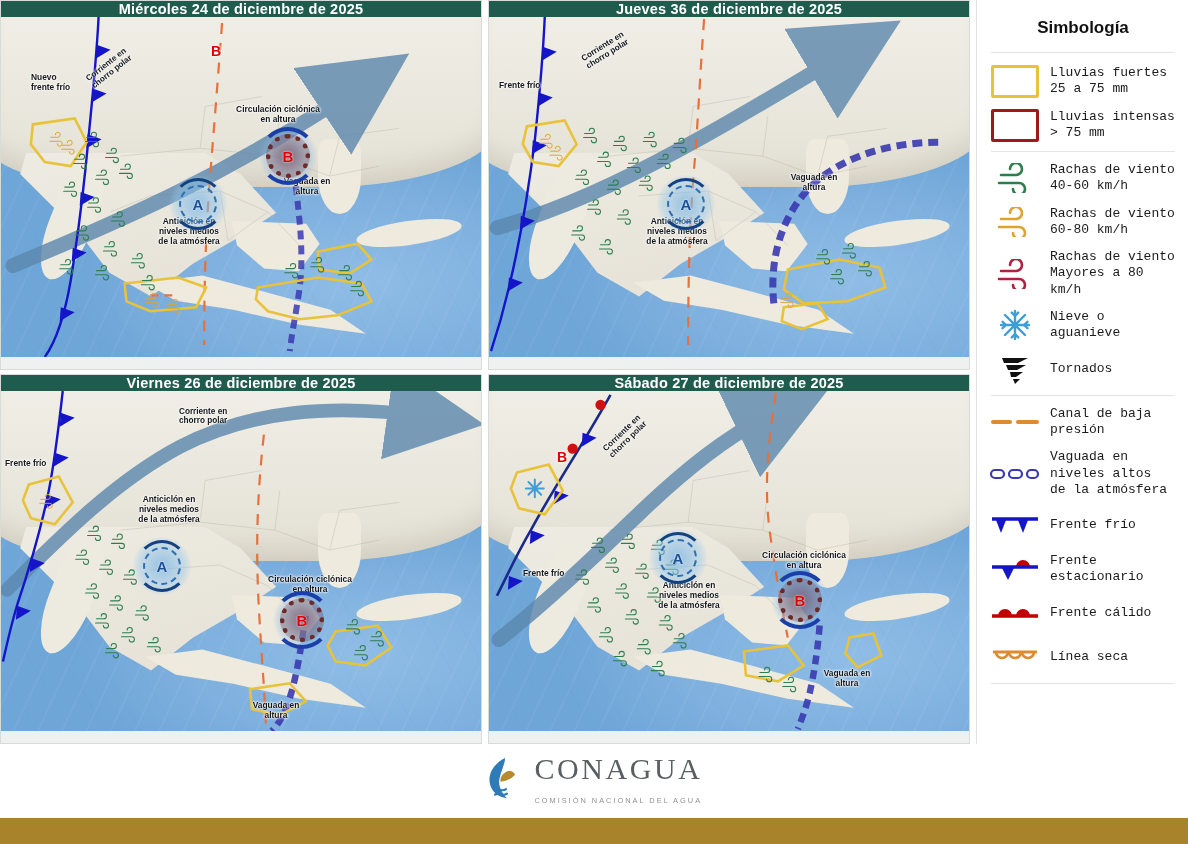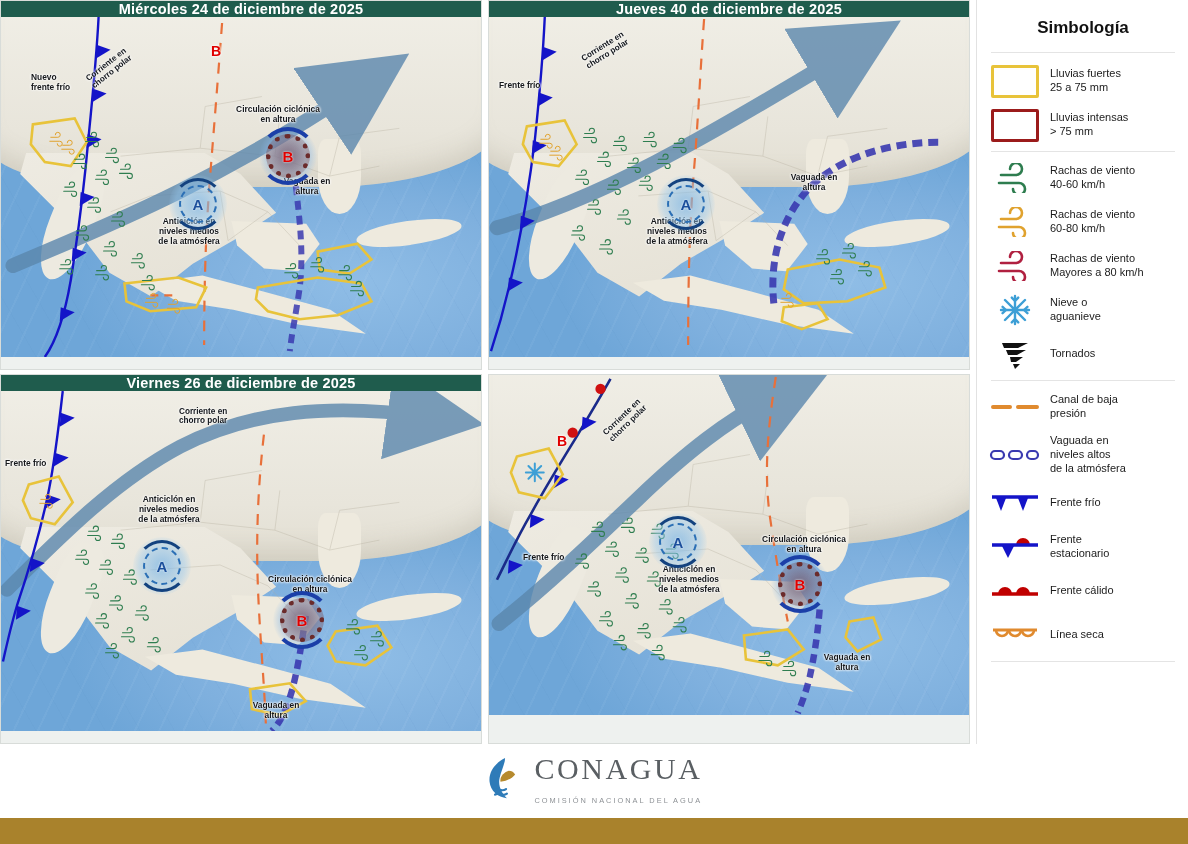--- a/index.html
+++ b/index.html
@@ -74,21 +74,21 @@
   .bmark{position:absolute;font-size:14px;font-weight:bold;color:#e00000;text-shadow:0 0 3px #fff,0 0 3px #fff;}
 
   
   .legend{position:absolute;left:976px;top:0;width:212px;height:744px;background:#ffffff;
           border-left:1px solid #e2e2e2;}
   .legend h1{margin:0;padding:18px 0 10px 0;text-align:center;font-size:17px;font-weight:bold;color:#111;}
   .legend .sep{height:1px;background:#e4e4e4;margin:4px 14px;}
   .lg-list{padding:2px 0 0 0;}
   .lg-row{display:flex;align-items:center;gap:9px;padding:5px 10px 5px 12px;}
   .lg-sym{width:52px;min-width:52px;height:34px;display:flex;align-items:center;justify-content:center;}
-  .lg-txt{font-size:11px;color:#1b1b1b;line-height:1.26;white-space:pre-line;}
+  .lg-txt{font-size:13px;color:#1b1b1b;line-height:1.26;white-space:pre-line;font-family:Liberation Mono, monospace;}
 
   .sw{width:42px;height:27px;background:#fff;border-radius:2px;}
   .sw.fuertes{border:3.5px solid #e8c33a;}
   .sw.intensas{border:3.5px solid #9b1b1b;}
 
   
   .footer{position:absolute;left:0;top:744px;width:1188px;height:70px;background:#fff;
           display:flex;align-items:center;justify-content:center;gap:7px;}
   .logo-mark{width:42px;height:46px;}
   .logo-txt{display:flex;flex-direction:column;justify-content:center;}
@@ -273,21 +273,21 @@
           <div class="halo"></div>
           <div class="arcs"></div>
           <div class="ring"></div>
           <div class="glyph">A</div>
         </div>
       </div>
     </div>
 
     <div class="panel">
       <div class="panel-header">
-        <span class="ttl">Jueves 40 de diciembre de 2025</span>
+        <span class="ttl">Jueves 36 de diciembre de 2025</span>
       </div>
       <div class="map">
         <div class="ocean"></div>
         <div class="land usa"></div>
         <div class="land mex"></div>
         <div class="land yuc"></div>
         <div class="land cam"></div>
         <div class="land baja"></div>
         <div class="land cuba"></div>
         <div class="land fl"></div>
@@ -569,20 +569,23 @@
         <div class="pc low" style="left:272px;top:200px;">
           <div class="halo"></div>
           <div class="arcs"></div>
           <div class="ring"></div>
           <div class="glyph">B</div>
         </div>
       </div>
     </div>
 
     <div class="panel">
+      <div class="panel-header">
+        <span class="ttl">Sábado 27 de diciembre de 2025</span>
+      </div>
       <div class="map">
         <div class="ocean"></div>
         <div class="land usa"></div>
         <div class="land mex"></div>
         <div class="land yuc"></div>
         <div class="land cam"></div>
         <div class="land baja"></div>
         <div class="land cuba"></div>
         <div class="land fl"></div>
 

